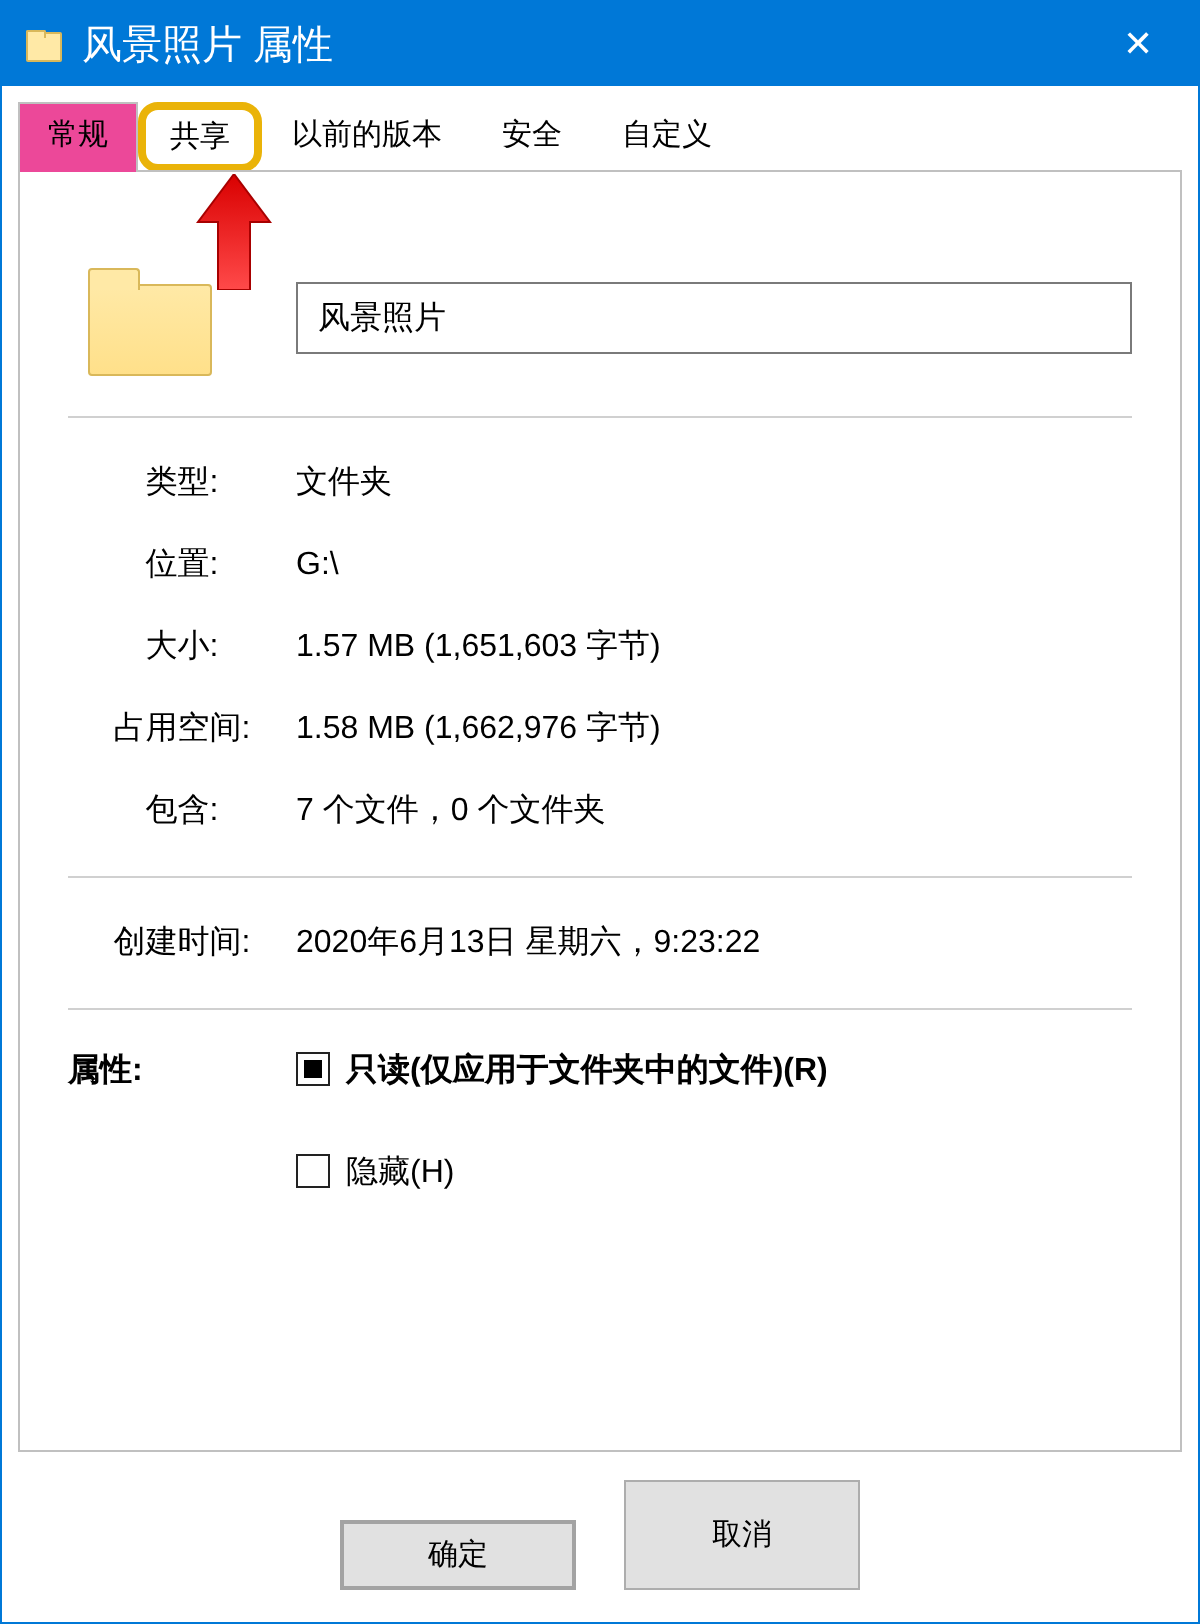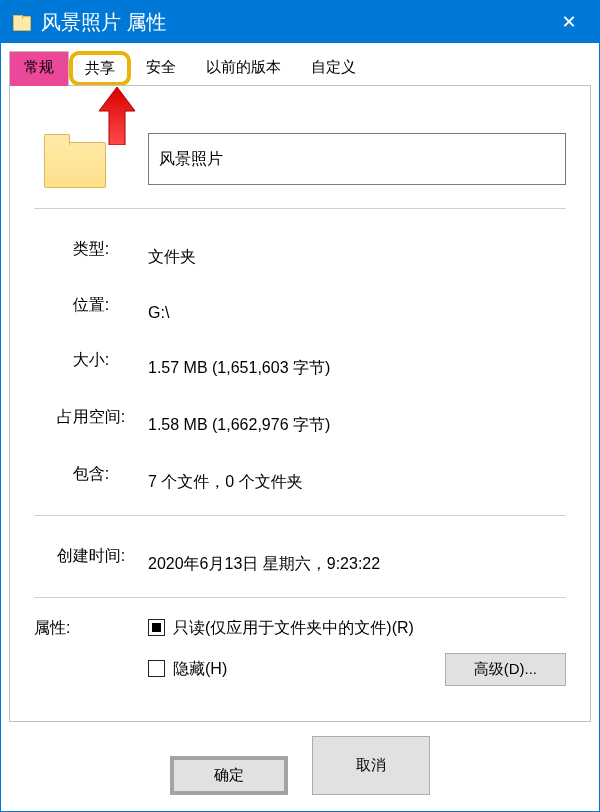--- a/index.html
+++ b/index.html
@@ -153,37 +153,38 @@
   background: #ffe9a6;
   border: 1px solid #d9b85a;
   border-bottom: none;
   border-radius: 2px 2px 0 0;
 }
 .name-field {
   flex: 1;
   border: 1px solid #7a7a7a;
   padding: 8px 10px;
   font-size: 16px;
-  height: 52px;
+  height: 36px;
 }
 .hr { height: 1px; background: #d0d0d0; margin: 12px 0; }
 .kv {
   display: flex;
   align-items: center;
   padding: 10px 0;
   font-size: 16px;
   text-align: center;
 }
 .kv .label { width: 114px; color: #000; }
-.kv .value { color: #000; margin-top: 16px; }
+.kv .value { color: #000; }
 .attr-block { padding: 8px 0; font-size: 16px; }
 .attr-row {
   display: flex;
   align-items: center;
-  margin-bottom: 14px;
+  margin-bottom: 30px;
+  font-weight: bold;
 }
 .attr-label { width: 114px; }
 .check-row {
   display: flex;
   align-items: center;
   margin-left: 114px;
   justify-content: space-between;
 }
 .square {
   width: 17px;
@@ -204,21 +205,21 @@
 }
 .btn {
   border: 1px solid #adadad;
   background: #e1e1e1;
   padding: 6px 28px;
   font-size: 15px;
   cursor: pointer;
   min-width: 118px;
   text-align: center;
 }
-.btn.primary { border: 4px solid #a3a3a3; background: #e1e1e1; margin-top: 20px; }
+.btn.primary { border: 2px solid #a3a3a3; background: #e1e1e1; margin-top: 20px; }
 .footer {
   display: flex;
   justify-content: center;
   gap: 24px;
   padding: 14px 0 16px 0;
 }
 </style>
 </head>
 <body>
 
@@ -226,22 +227,22 @@
   <div class="titlebar">
     <span class="titlebar-icon"></span>
     <span class="titlebar-title">风景照片 属性</span>
     <span class="titlebar-close"></span>
   </div>
 
   <div class="client">
     <div class="tabstrip">
       <div class="tab active"><span>常规</span></div>
       <div class="tab highlight"><span>共享</span></div>
+      <div class="tab"><span>以前的版本</span></div>
       <div class="tab"><span>安全</span></div>
-      <div class="tab"><span>以前的版本</span></div>
       <div class="tab"><span>自定义</span></div>
       <div class="tab-line"></div>
 
       <div class="arrow-container">
         <svg width="40" height="58" viewBox="0 0 40 58">
           <defs>
             <linearGradient id="g" x1="0" y1="1" x2="0" y2="0">
               <stop offset="0" stop-color="#ff4a4a"></stop>
               <stop offset="1" stop-color="#d90000"></stop>
             </linearGradient>
@@ -293,21 +294,20 @@
         <div class="attr-row">
           <span class="attr-label">属性:</span>
           <span>
             <span class="square filled"></span><span>只读(仅应用于文件夹中的文件)(R)</span>
           </span>
         </div>
         <div class="check-row">
           <span>
             <span class="square"></span><span>隐藏(H)</span>
           </span>
-          <button class="btn">高级(D)...</button>
         </div>
       </div>
     </div>
 
     <div class="footer">
       <button class="btn primary">确定</button>
       <button class="btn">取消</button>
     </div>
   </div>
 </div>

